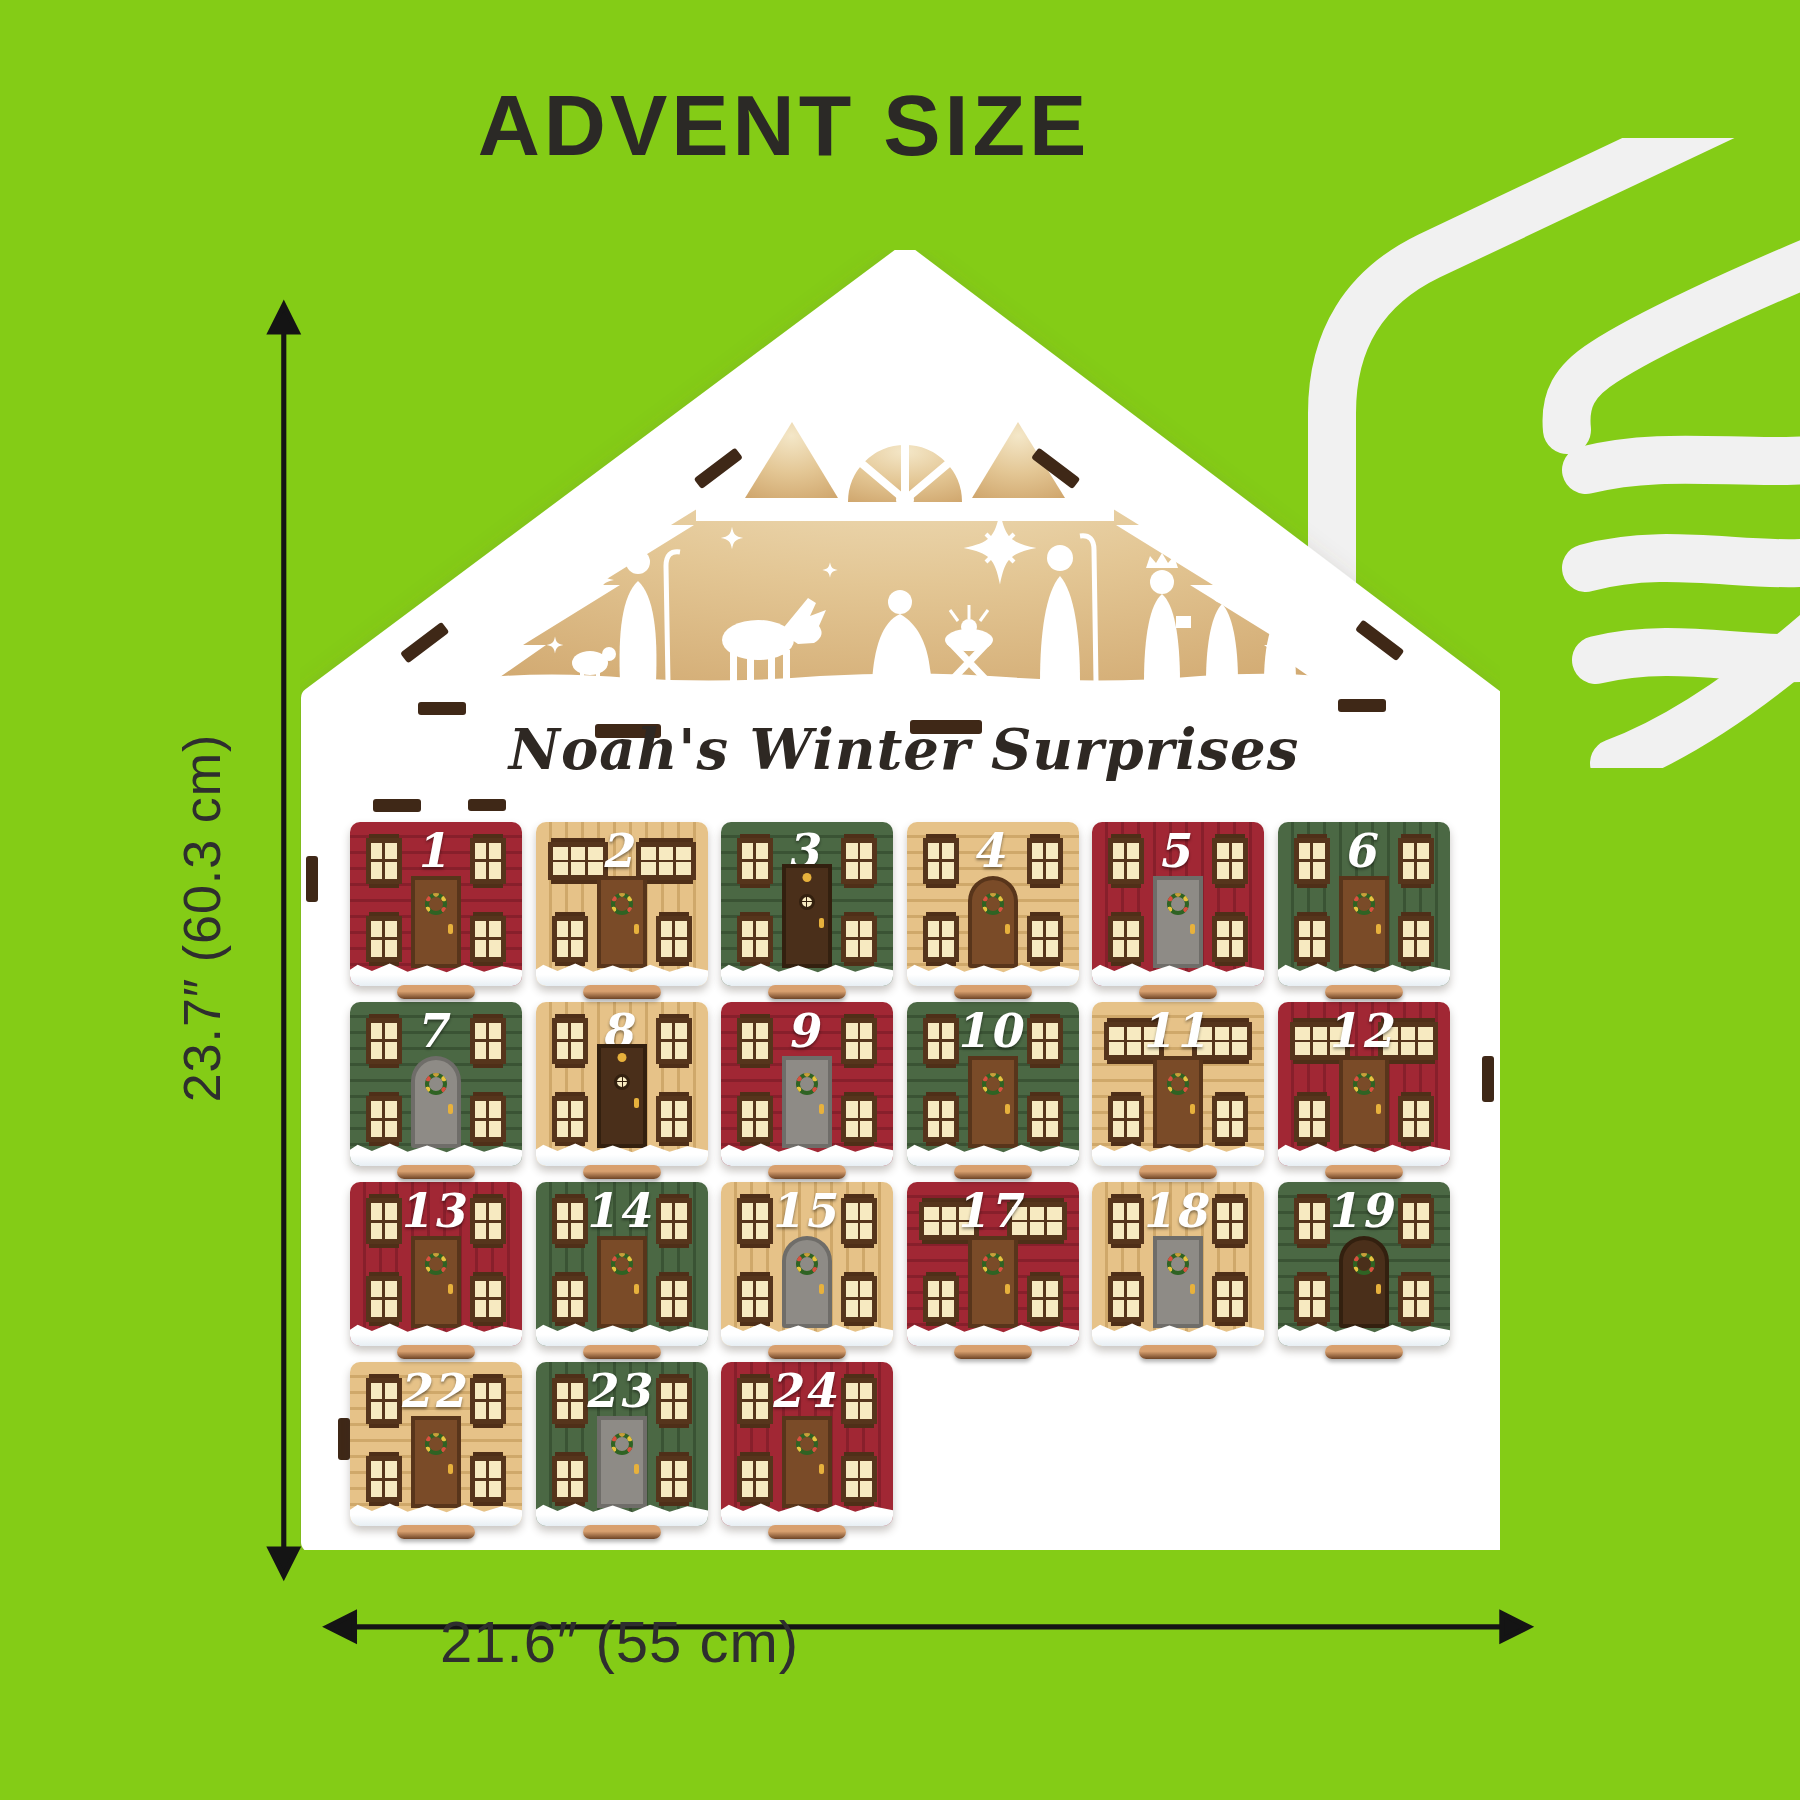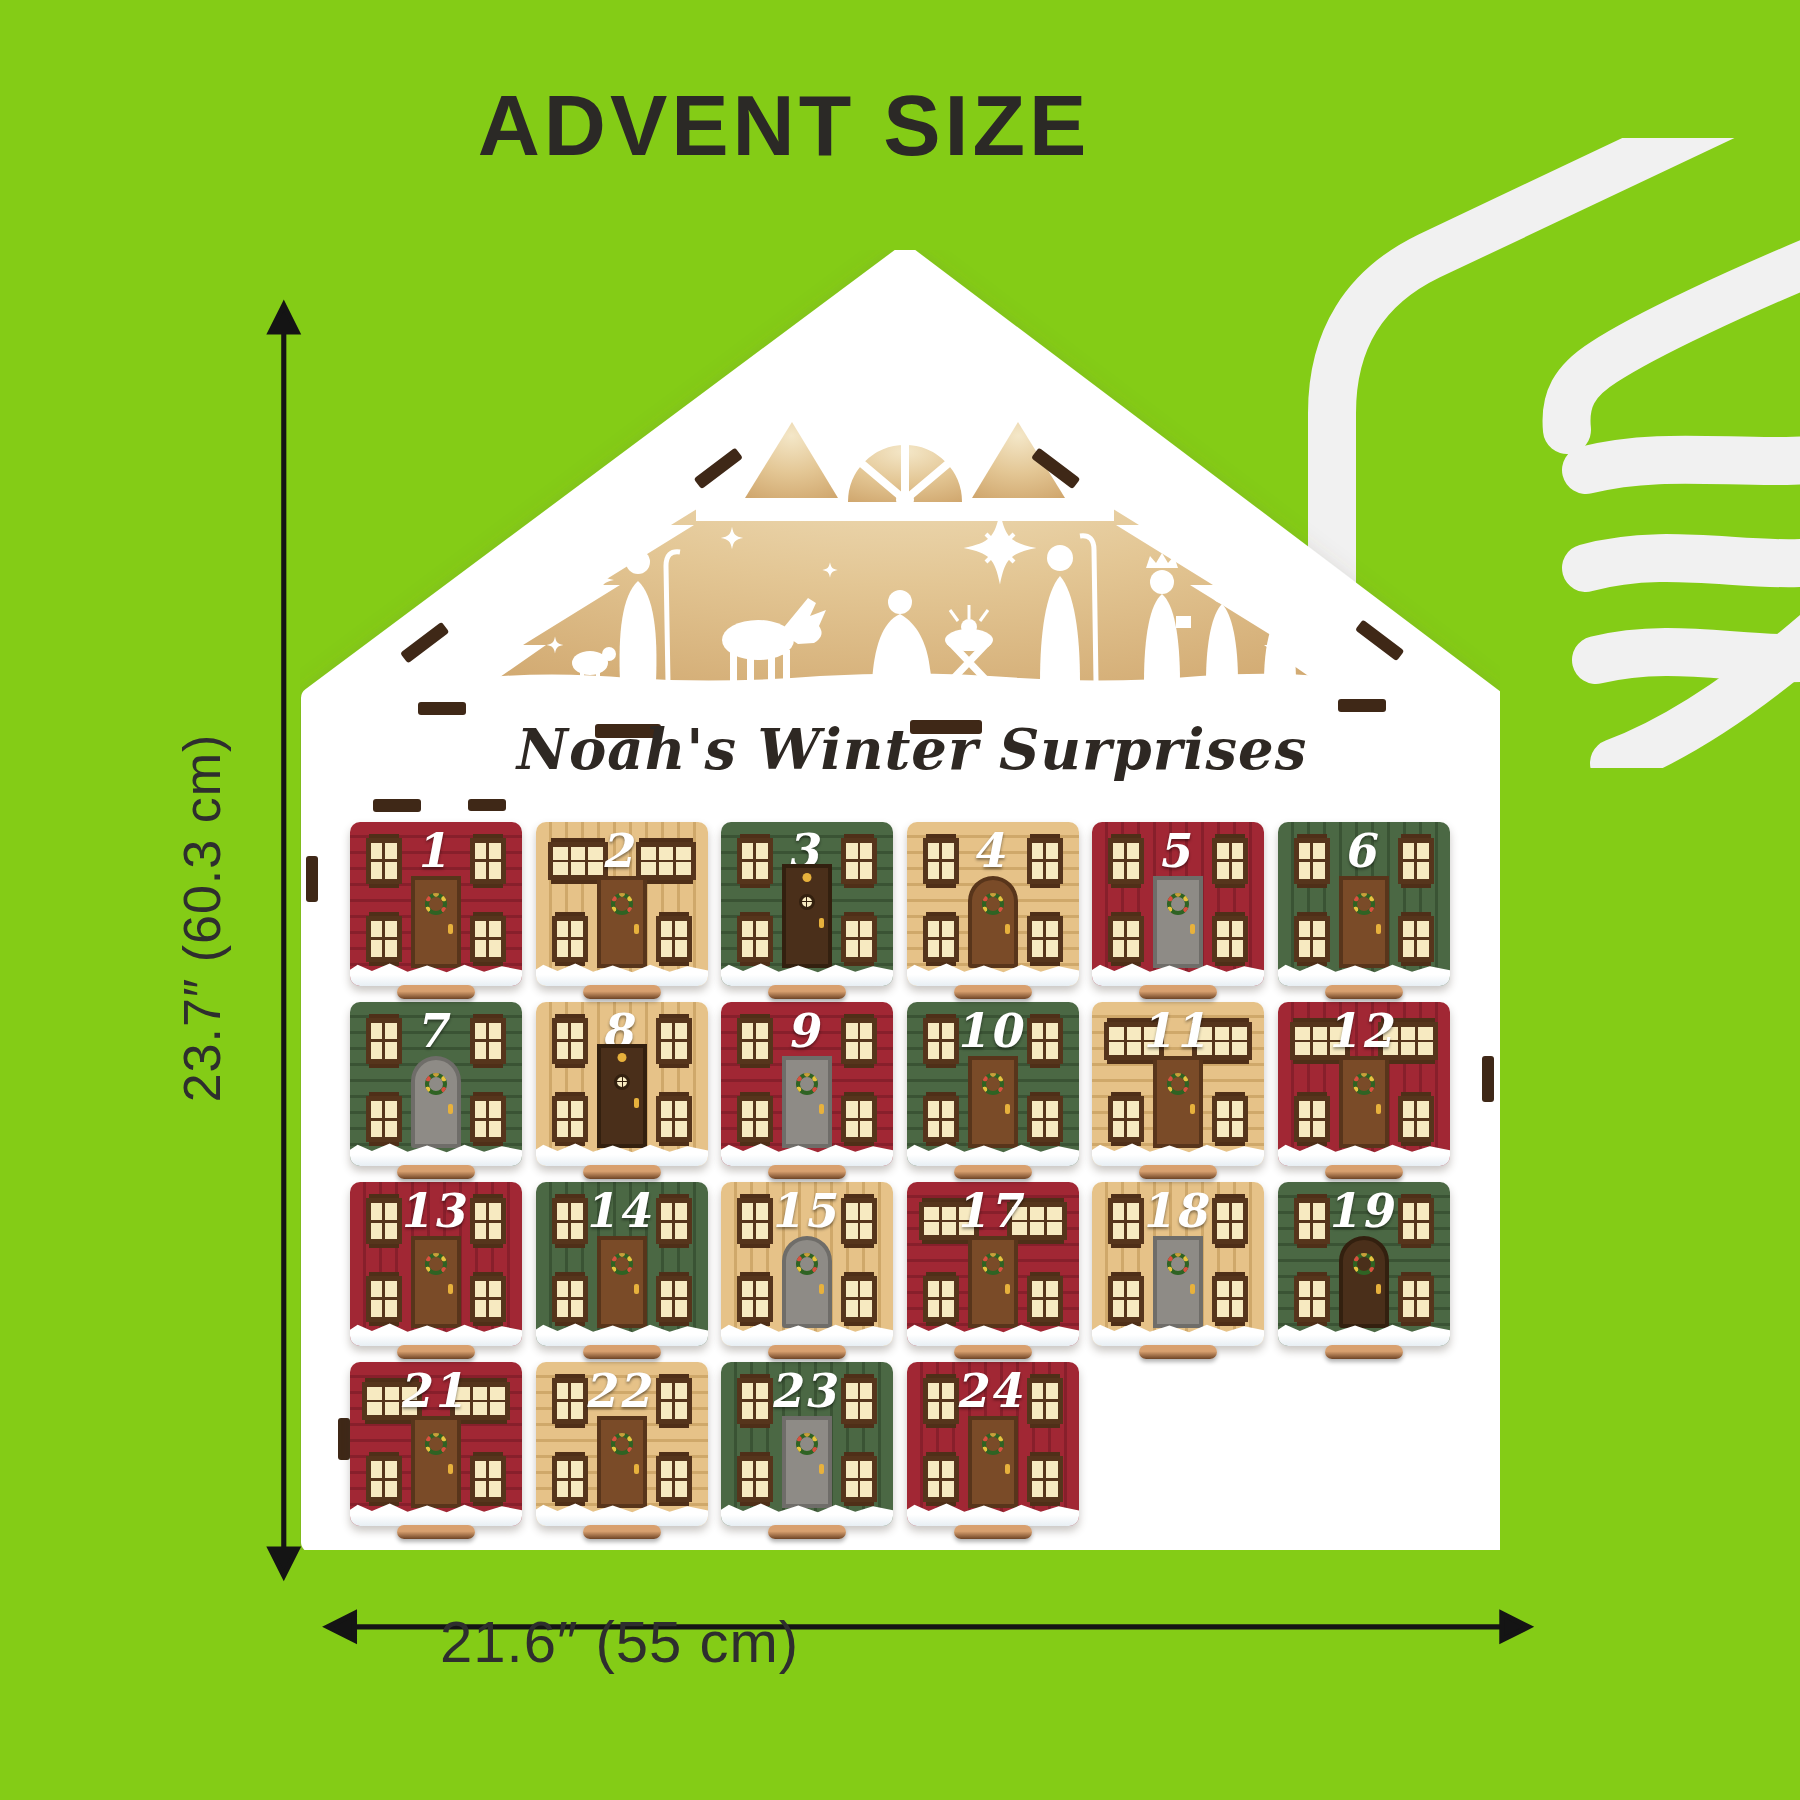--- a/index.html
+++ b/index.html
@@ -10,21 +10,21 @@
   .title{position:absolute;top:76px;left:0;width:1568px;text-align:center;
          font-weight:700;font-size:86px;letter-spacing:4px;color:var(--title-text);}
 
   
   .watermark{position:absolute;top:138px;right:0;width:560px;height:630px;}
 
   
   .calendar{position:absolute;left:300px;top:250px;width:1200px;height:1300px;}
   .house-svg{position:absolute;inset:0;}
 
-  .plaque{position:absolute;left:12px;top:466px;width:1200px;text-align:center;
+  .plaque{position:absolute;left:4px;top:466px;width:1200px;text-align:center;
           font-family:"DejaVu Serif",serif;font-style:italic;font-weight:700;
           font-size:56px;color:#2e2823;letter-spacing:1px;}
 
   
   .grid{position:absolute;left:50px;top:572px;width:1100px;display:grid;
         grid-template-columns:repeat(6,172px);grid-auto-rows:164px;
         justify-content:space-between;row-gap:16px;}
 
   .box{position:relative;width:172px;height:164px;}
   .face{position:absolute;inset:0;border-radius:10px;overflow:hidden;
@@ -532,36 +532,20 @@
       <div class="win w-br"></div>
       <div class="door d-dark t-arch">
         <div class="wreath"></div>
 
         <div class="knob"></div>
       </div>
       <div class="snow"></div>
     </div>
     <div class="handle"></div>
   </div>
-        <div class="box c-red s-h w-wide">
-    <div class="face">
-      <div class="num">21</div>
-      <div class="win w-tl"></div>
-      <div class="win w-tr"></div>
-      <div class="win w-bl"></div>
-      <div class="win w-br"></div>
-      <div class="door d-brown t-rect">
-        <div class="wreath"></div>
-
-        <div class="knob"></div>
-      </div>
-      <div class="snow"></div>
-    </div>
-    <div class="handle"></div>
-  </div>
         <div class="box c-tan s-h w-std">
     <div class="face">
       <div class="num">22</div>
       <div class="win w-tl"></div>
       <div class="win w-tr"></div>
       <div class="win w-bl"></div>
       <div class="win w-br"></div>
       <div class="door d-brown t-rect">
         <div class="wreath"></div>
 

